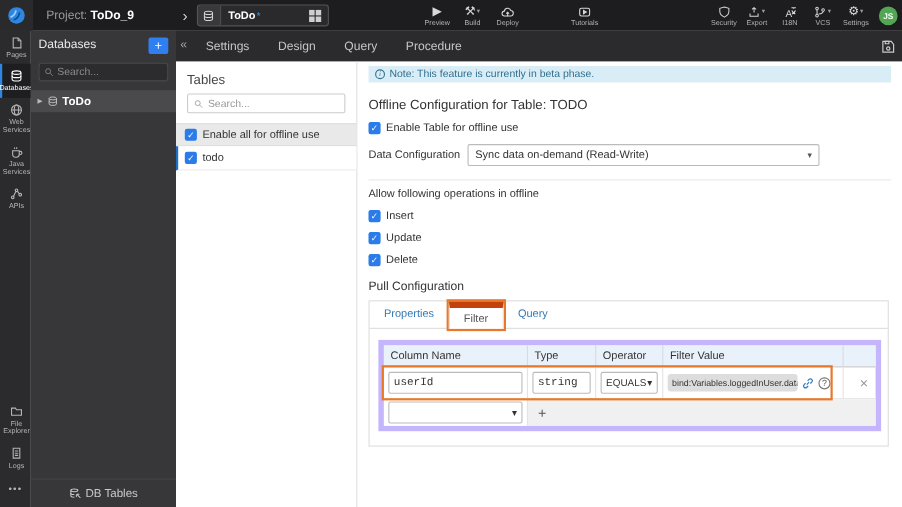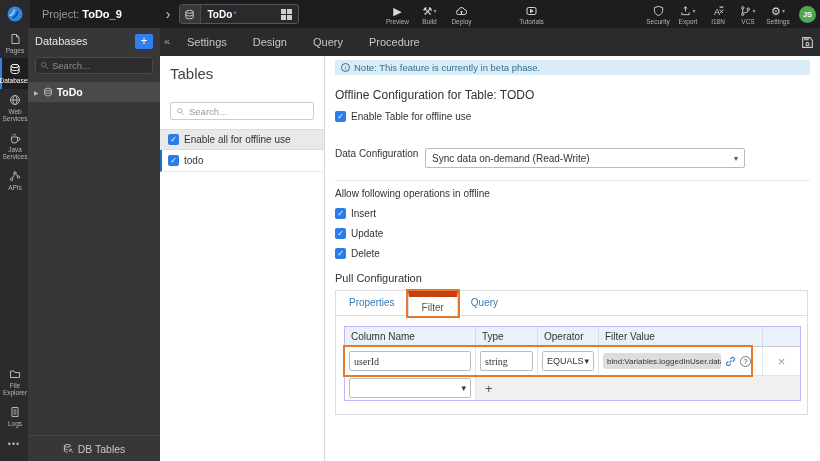--- a/index.html
+++ b/index.html
@@ -55,60 +55,60 @@
   .tabbar { height:28px; background:#2b2b2d; display:flex; align-items:stretch; }
   .collapse { width:14px; color:#a5a5a5; font-size:11px; line-height:26px; text-align:center; cursor:pointer; }
   .tab { padding:0 13px; line-height:28px; font-size:11px; color:#c6c6c6; cursor:pointer; }
   .tab.active { background:#202022; color:#fff; border-top:2px solid #2493d6; line-height:26px; }
   .tab-spacer { flex:1; }
   .savebtn { width:26px; display:flex; align-items:center; justify-content:center; color:#c9c9c9; cursor:pointer; }
 
   
   .workspace { position:absolute; top:28px; left:0; width:660px; height:405px; display:flex; }
   .tablespanel { width:165px; flex:none; background:#fff; border-right:1px solid #d9d9d9; }
-  .tp-title { padding:9px 10px 19px; font-size:15px; color:#444; }
+  .tp-title { padding:9px 10px 5px; font-size:12px; color:#444; }
   .tp-search { margin:1px 10px 9px; height:18px; border:1px solid #ccc; border-radius:2px; display:flex; align-items:center; padding:0 5px; gap:4px; background:#fff; }
   .tp-search input { flex:1; min-width:0; border:none; outline:none; font-size:9.5px; color:#555; font-family:"Liberation Sans",sans-serif; }
   .tp-search input::placeholder { color:#9a9a9a; }
   .tp-row { height:21px; display:flex; align-items:center; gap:5px; font-size:10px; color:#333; cursor:pointer; }
   .tp-row.all { background:#e9e9e9; border-top:1px solid #dcdcdc; border-bottom:1px solid #dcdcdc; padding-left:8px; }
   .tp-row.sel { background:#fff; border-bottom:1px solid #ececec; border-left:2px solid #1d6fc2; padding-left:6px; height:22px; }
 
   .cb { width:11px; height:11px; background:#2b7ce9; border-radius:2px; color:#fff; font-size:8px; line-height:11px; text-align:center; flex:none; cursor:pointer; }
 
   
   .main { flex:1; background:#fff; padding:4px 10px 0 10px; overflow:hidden; }
   .note { height:15px; background:#d9edf7; display:flex; align-items:center; padding:0 6px; gap:4px; font-size:9.5px; color:#31708f; }
   .note .ni { width:9px; height:9px; border:1px solid #31708f; border-radius:50%; font-size:6.5px; line-height:7px; text-align:center; font-style:italic; font-family:"Liberation Serif",serif; flex:none; }
   .sec-title { margin-top:13px; font-size:12px; color:#333; }
   .chkrow { margin-top:9px; display:flex; align-items:center; gap:5px; font-size:10px; color:#333; }
-  .dconf { margin-top:26px; display:flex; align-items:flex-start; font-size:10px; color:#333; }
+  .dconf { margin-top:9px; display:flex; align-items:center; font-size:10px; color:#333; }
   .dconf .dlabel { width:90px; flex:none; }
   .selectbox { width:320px; height:20px; border:1px solid #bbb; border-radius:2px; background:#fff; display:flex; align-items:center; padding:0 6px; font-size:10px; color:#333; cursor:pointer; }
   .selectbox .sv { flex:1; white-space:nowrap; overflow:hidden; }
   .selectbox .scaret { color:#555; font-size:8px; flex:none; }
   .hdiv { margin-top:12px; border-top:1px solid #e8e8e8; }
   .ops-label { margin-top:7px; font-size:10px; color:#333; }
   .pull-label { margin-top:13px; font-size:11px; color:#333; }
 
   .pullpanel { margin-top:6px; width:473px; border:1px solid #ddd; background:#fff; }
   .pp-tabs { height:25px; border-bottom:1px solid #ddd; display:flex; padding-left:0; }
   .pp-tab { padding:0 13px; line-height:24px; font-size:10px; color:#337ab7; cursor:pointer; }
   .pp-tab.active { position:relative; color:#555; background:#fff; border-left:1px solid #ddd; border-right:1px solid #ddd; border-top:6px solid #c2410c; line-height:21px; margin-bottom:-1px; box-shadow:0 0 0 2px #e8782a; }
   .pp-body { padding:10px 8px 13px; }
 
-  .ftable { width:457px; border:1px solid #c4b5fd; }
+  .ftable { width:457px; border:5px solid #c4b5fd; }
   .frow { display:flex; align-items:center; }
   .fhead { height:20px; background:#e9f1fa; border-bottom:1px solid #ccc; }
   .fcell { height:100%; display:flex; align-items:center; padding:0 6px; border-right:1px solid #d4dde6; font-size:10px; color:#333; }
   .c1 { width:131px; flex:none; } .c2 { width:62px; flex:none; } .c3 { width:61px; flex:none; } .c4 { width:164px; flex:none; } .c5 { width:37px; flex:none; border-right:none; justify-content:center; }
   .fdata { position:relative; height:28px; }
   .fdata .fcell { border-right:1px solid #e3e3e3; padding:0 4px; }
   .fdata .fcell.c5 { border-right:none; }
-  .tinput { width:100%; height:20px; border:1px solid #bbb; border-radius:2px; padding:0 4px; font-size:10px; color:#333; font-family:Liberation Serif, serif; outline:none; }
+  .tinput { width:100%; height:20px; border:1px solid #bbb; border-radius:2px; padding:0 4px; font-size:10px; color:#333; font-family:Liberation Mono, monospace; outline:none; }
   .opselect { width:100%; height:20px; border:1px solid #bbb; border-radius:2px; background:#fff; display:flex; align-items:center; justify-content:space-between; padding:0 4px; font-size:9px; color:#333; cursor:pointer; }
   .chip { max-width:118px; height:16px; background:#ddd; border-radius:3px; display:flex; align-items:center; padding:0 4px; gap:3px; font-size:8px; color:#333; white-space:nowrap; overflow:hidden; flex:none; }
   .bindlink { color:#337ab7; display:flex; align-items:center; cursor:pointer; flex:none; }
   .helpc { width:11px; height:11px; border:1px solid #777; border-radius:50%; color:#555; font-size:8px; line-height:10px; text-align:center; cursor:pointer; flex:none; }
   .rowdel { color:#999; font-size:13px; cursor:pointer; }
   .orange-box { position:absolute; left:-2px; top:-2px; width:410px; height:32px; border:2px solid #e8782a; pointer-events:none; z-index:3; }
   .faddrow { height:25px; border-top:1px solid #e3e3e3; display:flex; align-items:stretch; }
   .farc1 { width:131px; flex:none; background:#fff; border-right:1px solid #e3e3e3; display:flex; align-items:center; padding:0 4px; }
   .farc1 .opselect { font-size:9px; }
   .farrest { flex:1; background:#f0f0f0; display:flex; align-items:center; padding-left:9px; color:#555; font-size:13px; }

